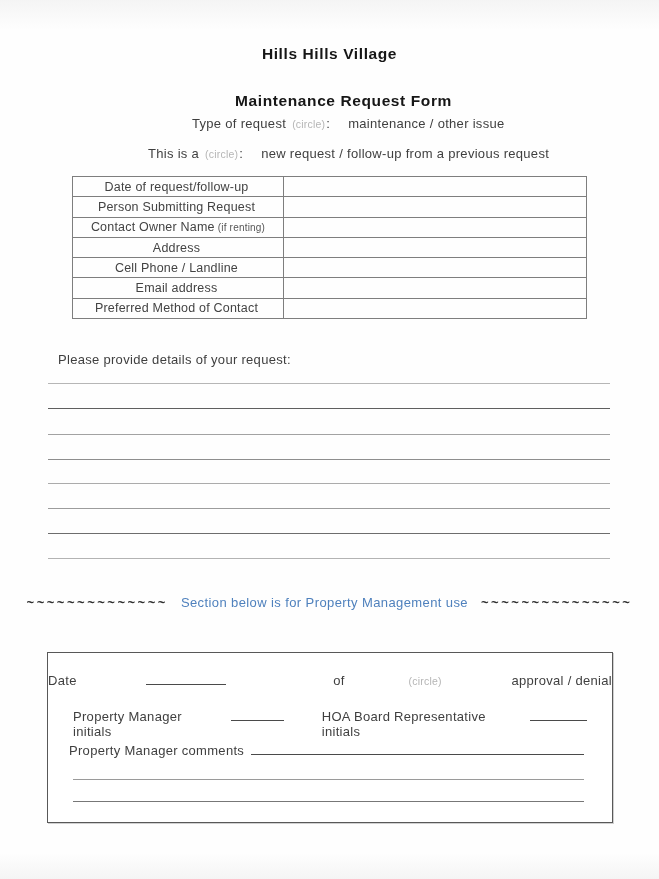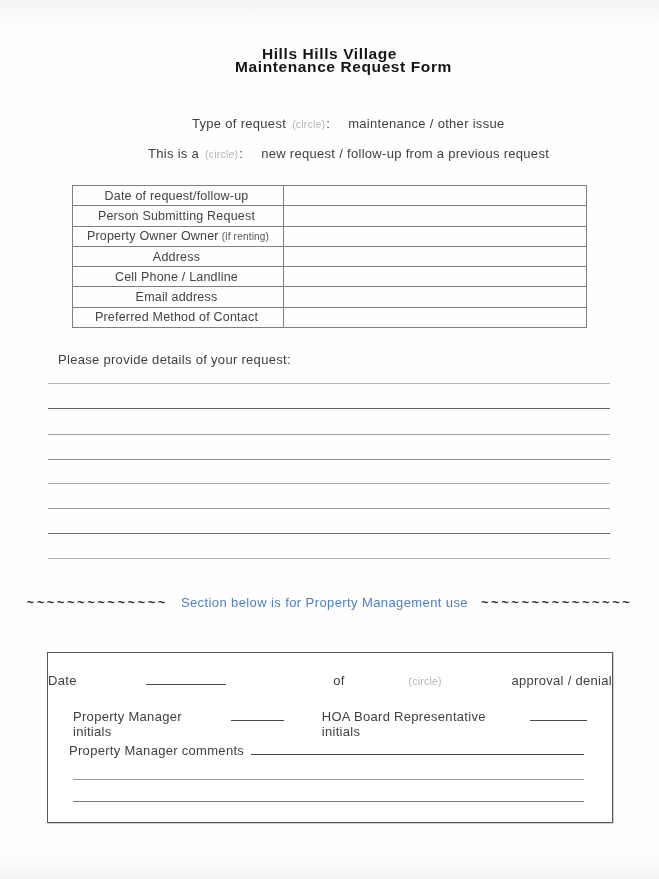--- a/index.html
+++ b/index.html
@@ -13,33 +13,32 @@
     background:
       linear-gradient(180deg, rgba(120,120,120,0.07) 0%, rgba(255,255,255,0) 30px),
       linear-gradient(0deg, rgba(120,120,120,0.07) 0%, rgba(255,255,255,0) 26px),
       #fefefe;
   }
   .title{
     position:absolute;left:0;right:0;text-align:center;
     font-size:15.5px;font-weight:bold;color:#161616;letter-spacing:.6px;
   }
   .title1{top:45px;}
-  .title2{top:58px;padding-left:28px;}
+  .title2{top:92px;padding-left:28px;}
 
   .inline-row{position:absolute;display:flex;align-items:baseline;font-size:13px;letter-spacing:.3px;color:#3f3f3f;}
   .type-row{left:192px;top:116px;}
   .kind-row{left:148px;top:146px;}
   .hint{font-size:10.5px;color:#b5b5b5;margin-left:6px;letter-spacing:.2px;}
   .colon{margin-left:1px;}
   .options{margin-left:18px;}
 
   .info-table{
     position:absolute;left:72px;top:176px;width:513px;
     border:1px solid #7e7e7e;
-    margin-top:9px;
   }
   .t-row{display:flex;height:19.3px;border-top:1px solid #7e7e7e;}
   .t-row:first-child{border-top:none;}
   .t-label{
     width:210px;border-right:1px solid #7e7e7e;
     display:flex;align-items:center;justify-content:center;
     font-size:12.5px;color:#434343;letter-spacing:.2px;gap:3px;white-space:nowrap;
   }
   .t-note{font-size:10px;color:#555;}
   .t-value{flex:1;}
@@ -119,21 +118,21 @@
     </div>
     <div class="t-row">
       <div class="t-label">
           <span>Person Submitting Request</span>
           <span class="t-note"></span>
         </div>
       <div class="t-value"></div>
     </div>
     <div class="t-row">
       <div class="t-label">
-          <span>Property Owner Owner</span>
+          <span>Contact Owner Name</span>
           <span class="t-note">(if renting)</span>
         </div>
       <div class="t-value"></div>
     </div>
     <div class="t-row">
       <div class="t-label">
           <span>Address</span>
           <span class="t-note"></span>
         </div>
       <div class="t-value"></div>

